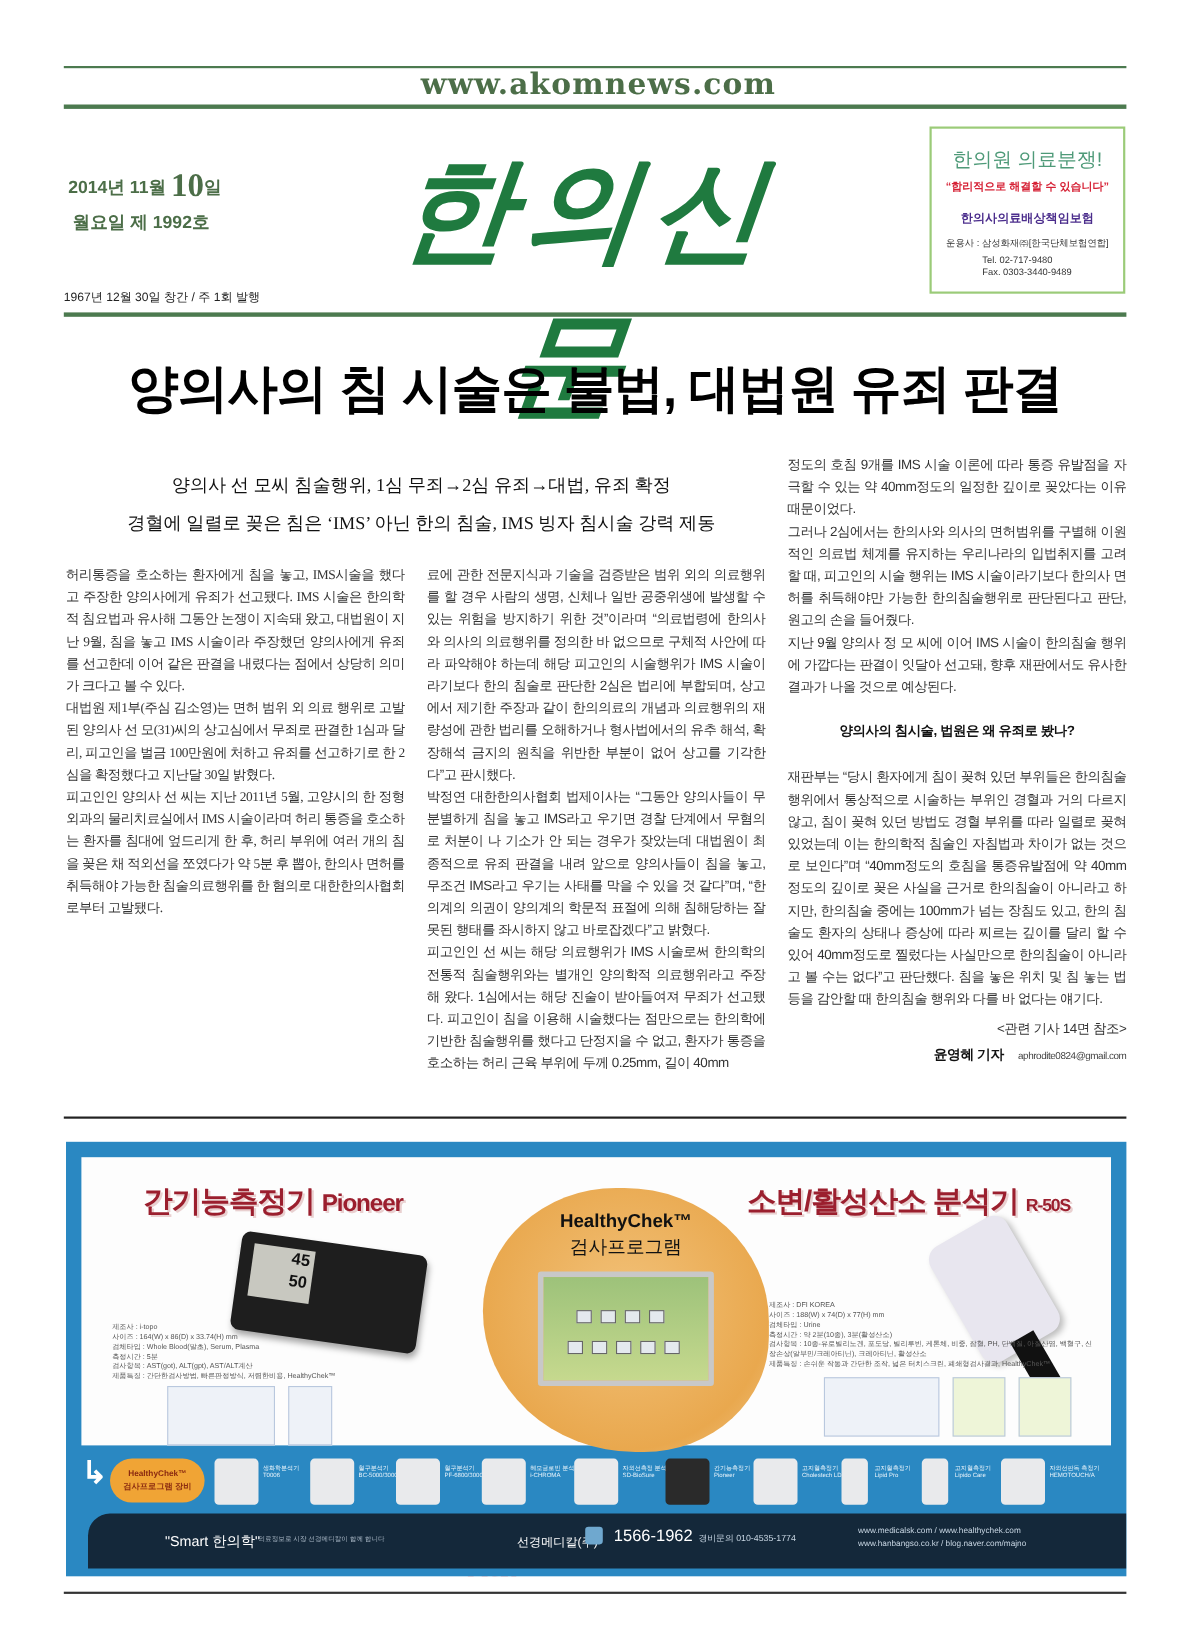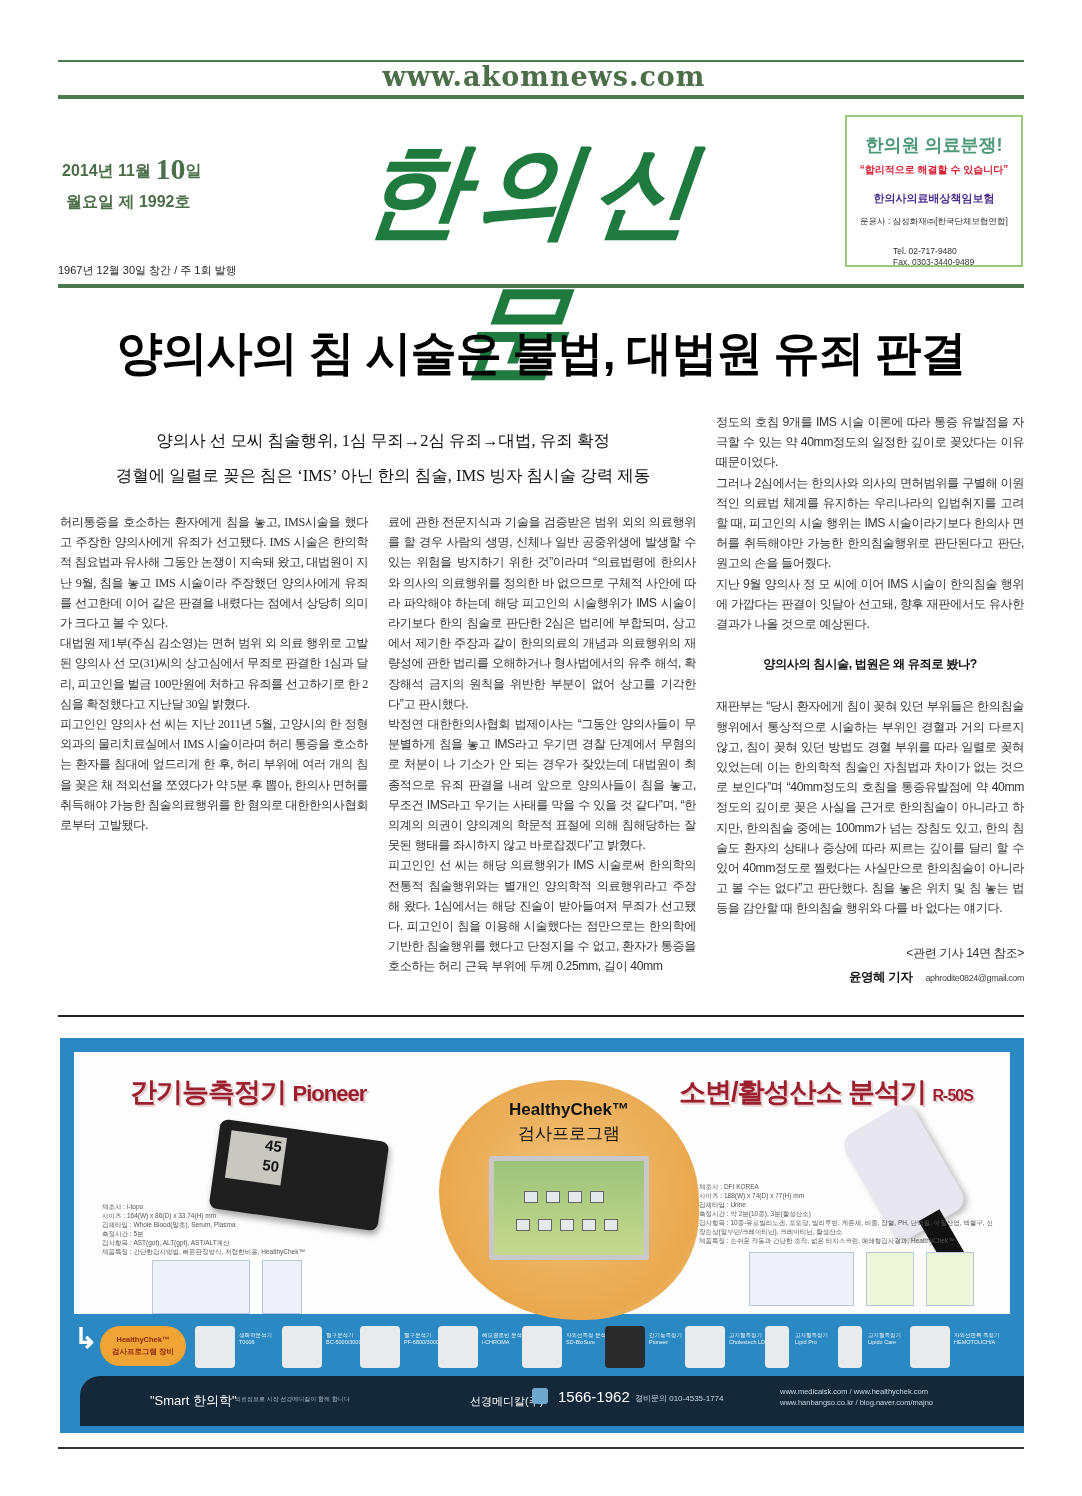--- a/index.html
+++ b/index.html
@@ -11,43 +11,43 @@
   .rule-url { position: absolute; left: 58px; top: 95px; width: 966px; height: 4px; background: #4c7a4f; }
 
   .date-line { position: absolute; left: 62px; top: 152px; font-size: 16px; color: #4c6e48; font-weight: bold; font-family: "Liberation Sans", sans-serif; }
   .date-line .big { font-size: 30px; font-family: "Liberation Serif", serif; vertical-align: -3px; }
   .issue-line { position: absolute; left: 66px; top: 192px; font-size: 16px; color: #4c6e48; font-weight: bold; font-family: "Liberation Sans", sans-serif; }
   .founded { position: absolute; left: 58px; top: 263px; font-size: 11px; color: #222; font-family: "Liberation Sans", sans-serif; }
 
   .masthead { position: absolute; left: 310px; top: 120px; width: 450px; height: 140px; text-align: center; font-family: "DejaVu Serif", serif; font-size: 104px; font-weight: bold; color: #1f7a3f; line-height: 140px; letter-spacing: 10px; font-style: italic; transform: skewX(-6deg); }
 
   .ad-box { position: absolute; left: 845px; top: 115px; width: 178px; height: 152px; border: 2px solid #9bcb78; background: #fff; text-align: center; font-family: "Liberation Sans", sans-serif; }
-  .ad-box .t1 { margin-top: 16px; font-size: 18px; font-weight: bold; color: #4e9a78; }
+  .ad-box .t1 { margin-top: 16px; font-size: 18px; font-weight: normal; color: #4e9a78; }
   .ad-box .t2 { margin-top: 6px; font-size: 10px; font-weight: bold; color: #d62236; }
   .ad-box .t3 { margin-top: 14px; font-size: 11px; font-weight: bold; color: #4b2d8c; }
   .ad-box .t4 { margin-top: 10px; font-size: 8.5px; color: #333; }
   .ad-box .t5, .ad-box .t6 { font-size: 8.5px; color: #333; text-align: left; padding-left: 46px; line-height: 11px; }
-  .ad-box .t5 { margin-top: 18px; }
+  .ad-box .t5 { margin-top: 3px; }
 
   .rule-mid { position: absolute; left: 58px; top: 284px; width: 966px; height: 4px; background: #4c7a4f; }
 
   .headline { position: absolute; left: 58px; top: 322px; width: 966px; text-align: center; font-family: "Liberation Sans", sans-serif; font-weight: bold; font-size: 47px; color: #000; letter-spacing: -1px; transform: scaleX(0.98); }
 
   .subhead { position: absolute; left: 58px; width: 650px; text-align: center; font-family: "Liberation Serif", serif; font-size: 16.5px; color: #111; }
   .subhead.s1 { top: 430px; }
   .subhead.s2 { top: 465px; }
 
   .col { position: absolute; font-family: "Liberation Sans", sans-serif; font-size: 12.2px; color: #333; line-height: 20.2px; text-align: justify; letter-spacing: -0.4px; }
   .col p { text-indent: 0; }
   .col1 { left: 60px; top: 512px; width: 308px; font-family: Liberation Serif, serif; }
   .col2 { left: 388px; top: 512px; width: 308px; }
   .col3 { left: 716px; top: 412px; width: 308px; }
 
   .box-title { font-weight: bold; text-align: center; font-size: 12.2px; color: #111; margin-top: 20px; margin-bottom: 22px; }
-  .ref-note { text-align: right; margin-top: 24px; color: #333; }
+  .ref-note { text-align: right; margin-top: 6px; color: #333; }
   .byline { text-align: right; margin-top: 4px; color: #111; }
   .byline .name { font-weight: bold; font-size: 12.5px; }
   .byline .email { font-size: 9px; color: #444; padding-left: 10px; }
 
   .rule-ad-top { position: absolute; left: 58px; top: 1015px; width: 966px; height: 2px; background: #222; }
   .rule-bottom { position: absolute; left: 58px; top: 1447px; width: 966px; height: 2px; background: #333; }
 
   
   .ad { position: absolute; left: 60px; top: 1038px; width: 964px; height: 395px; background: #2a88c2; overflow: hidden; font-family: "Liberation Sans", sans-serif; }
   .ad-inner { position: absolute; left: 14px; top: 14px; width: 936px; height: 262px; background: #fdfdfd; }

